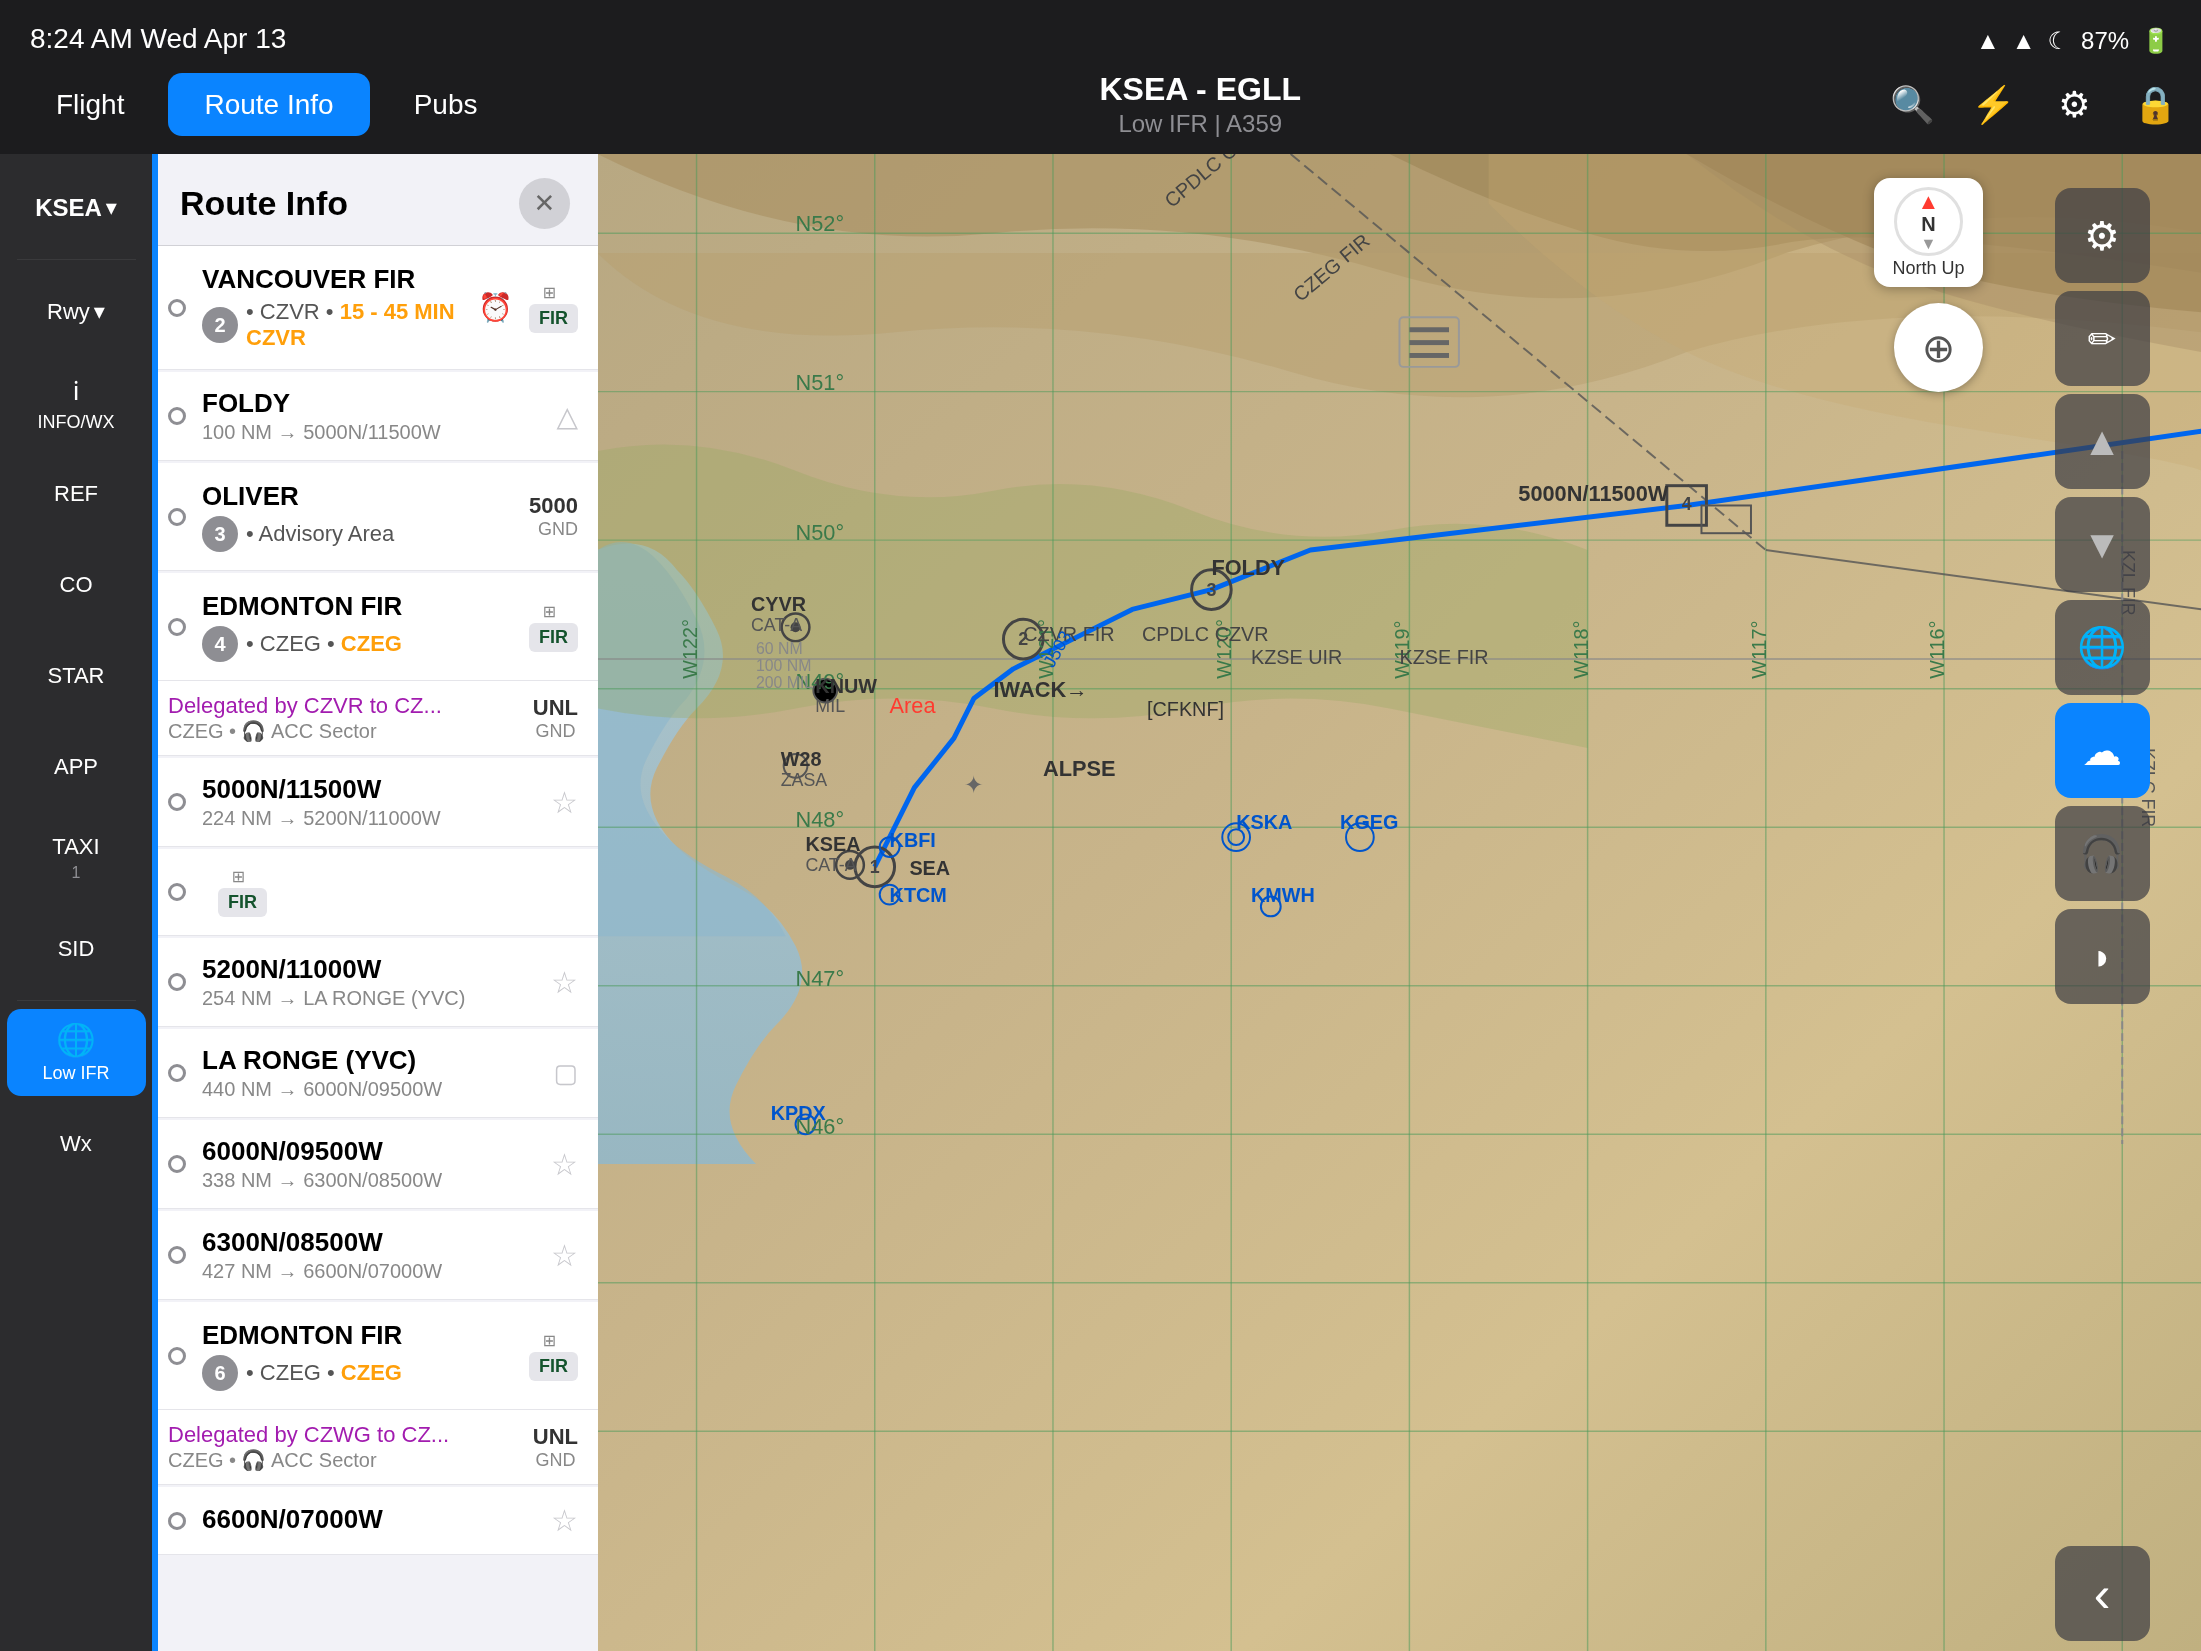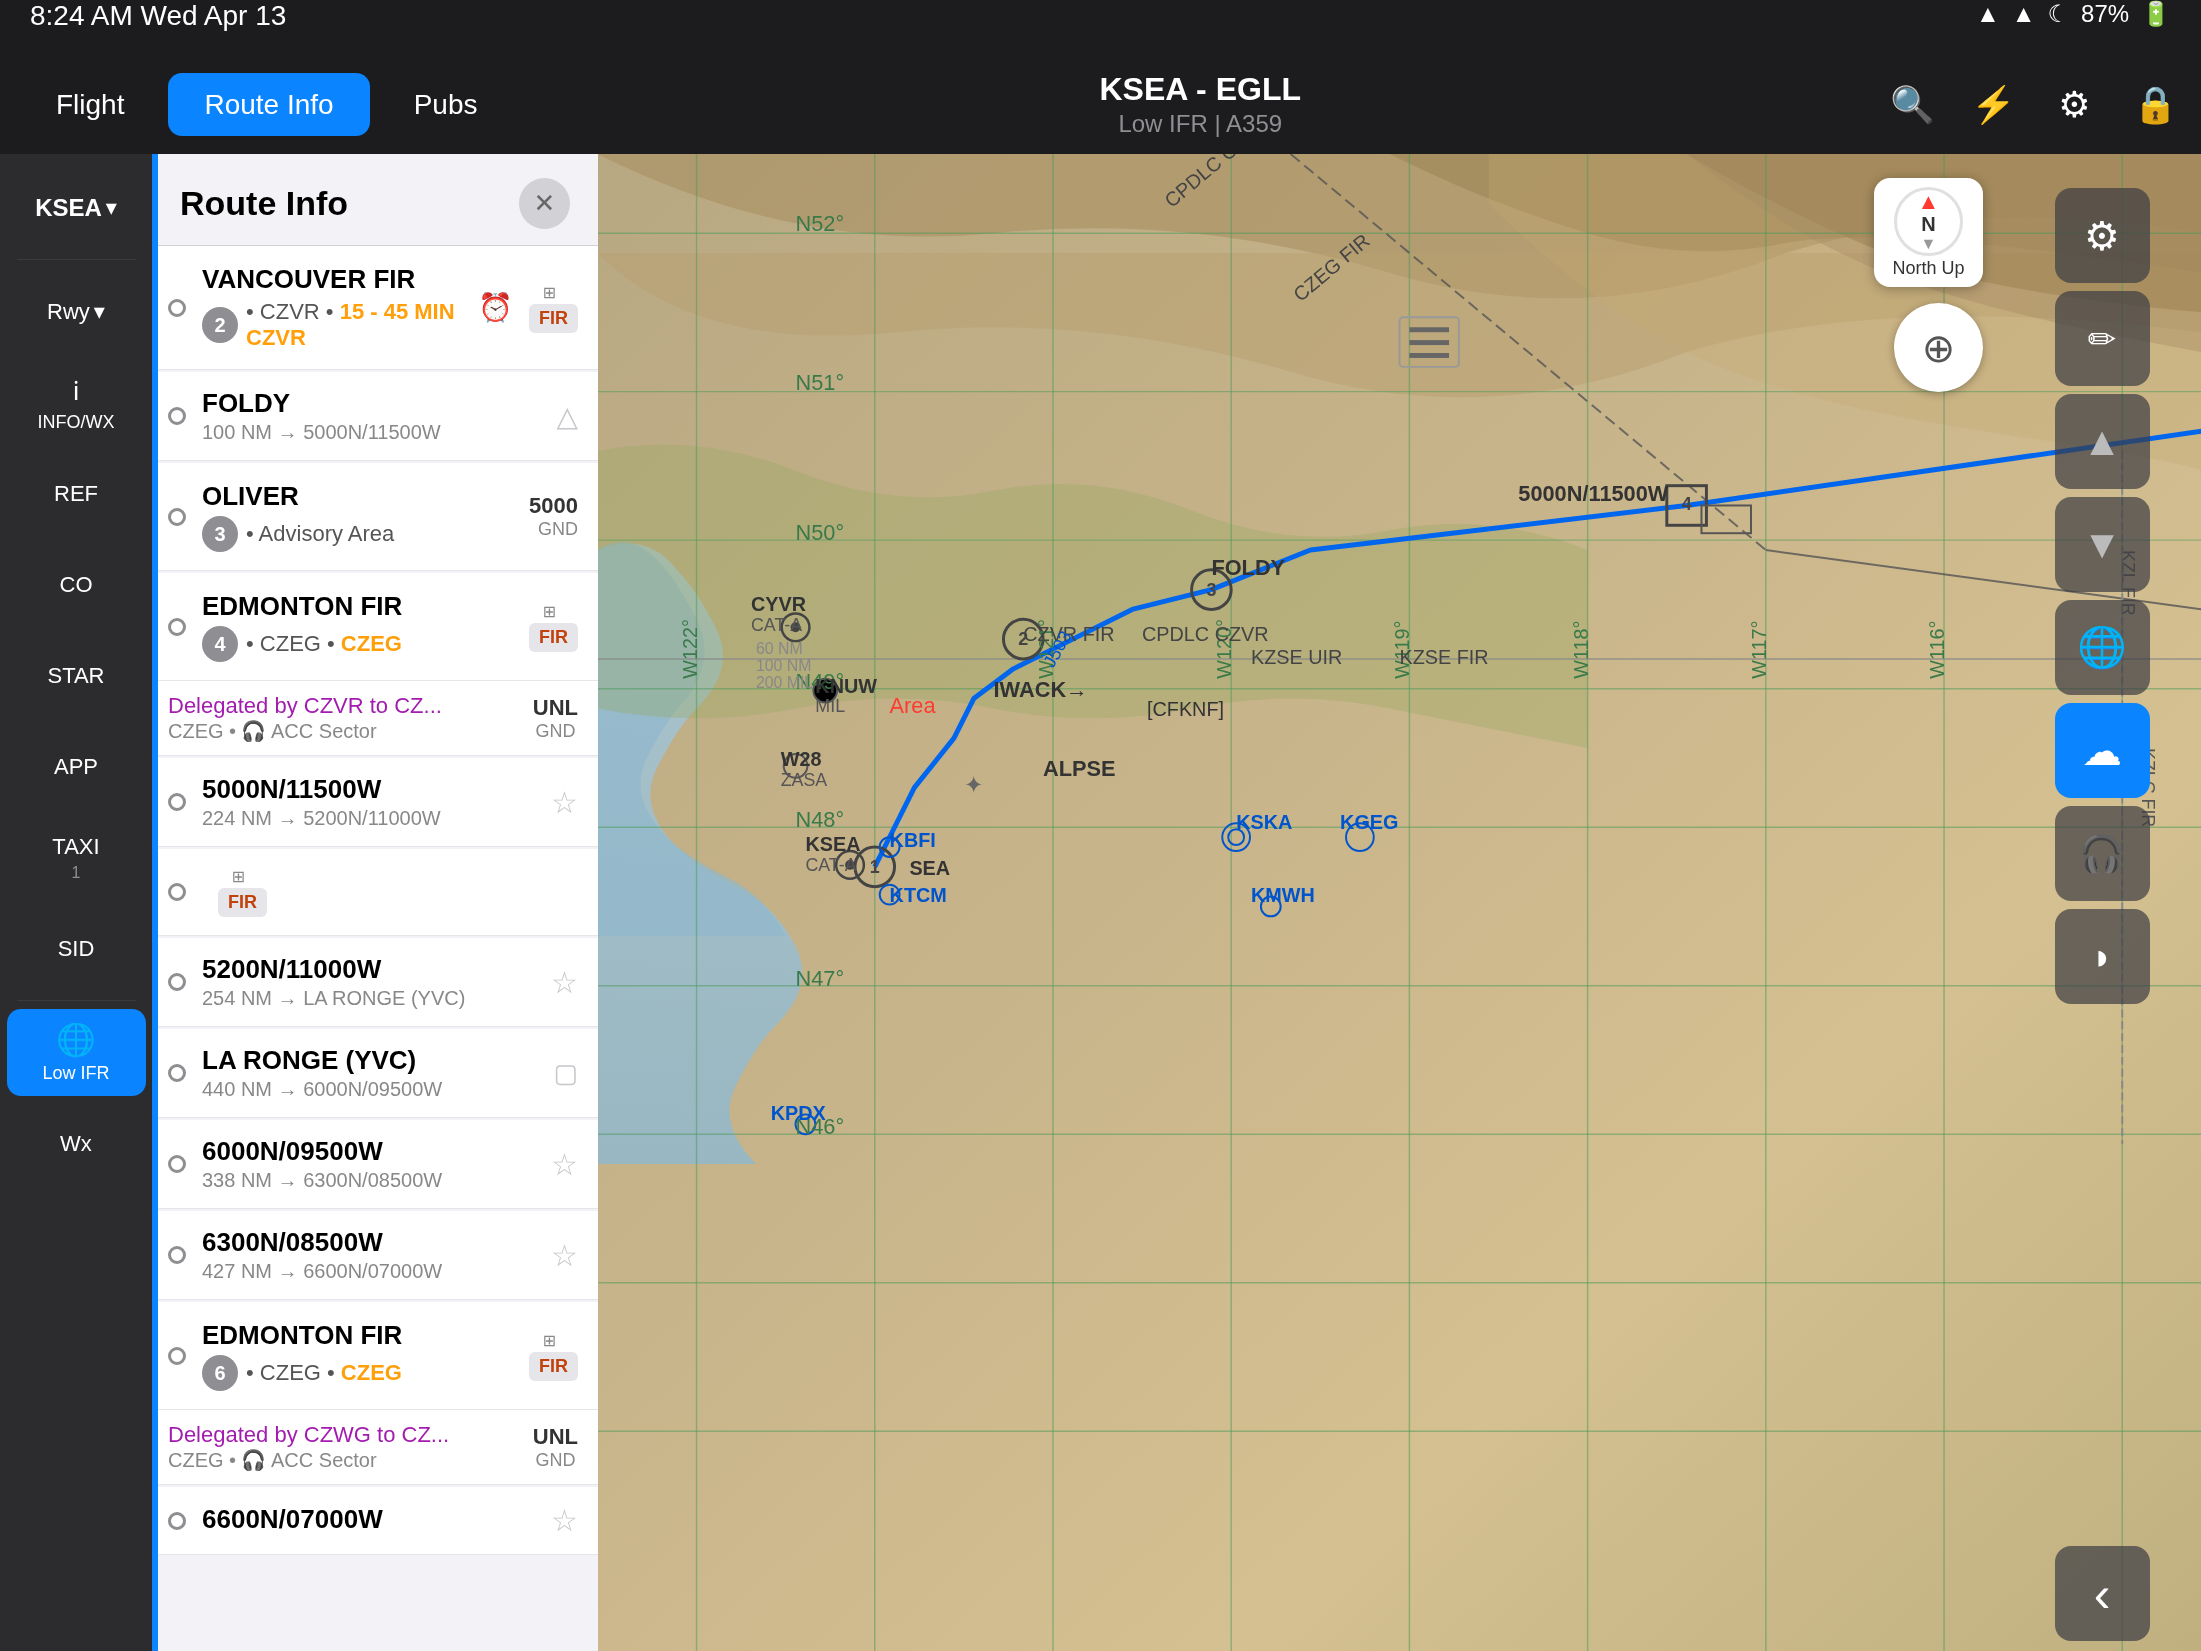--- a/index.html
+++ b/index.html
@@ -11,21 +11,21 @@
       background: #1c1c1e;
     }
 
     
     #status-bar {
       position: absolute;
       top: 0; left: 0; right: 0;
       height: 55px;
       background: #1c1c1e;
       display: flex;
-      align-items: flex-start;
+      align-items: flex-end;
       justify-content: space-between;
       padding: 0 30px;
       z-index: 100;
     }
     #status-bar .time-date {
       color: #fff;
       font-size: 28px;
       font-weight: 500;
     }
     #status-bar .status-icons {
@@ -247,21 +247,21 @@
       font-size: 26px;
       font-weight: 700;
       color: #000;
       flex: 1;
     }
     .fir-badge {
       background: #e5e5ea;
       border-radius: 6px;
       padding: 4px 10px;
       font-size: 18px;
-      color: #c2410c;
+      color: #14532d;
       font-weight: 600;
       margin-left: 8px;
     }
     .fir-clock-icon {
       font-size: 28px;
       color: #8e8e93;
       margin-left: 10px;
       cursor: pointer;
     }
     .fir-number-badge {

